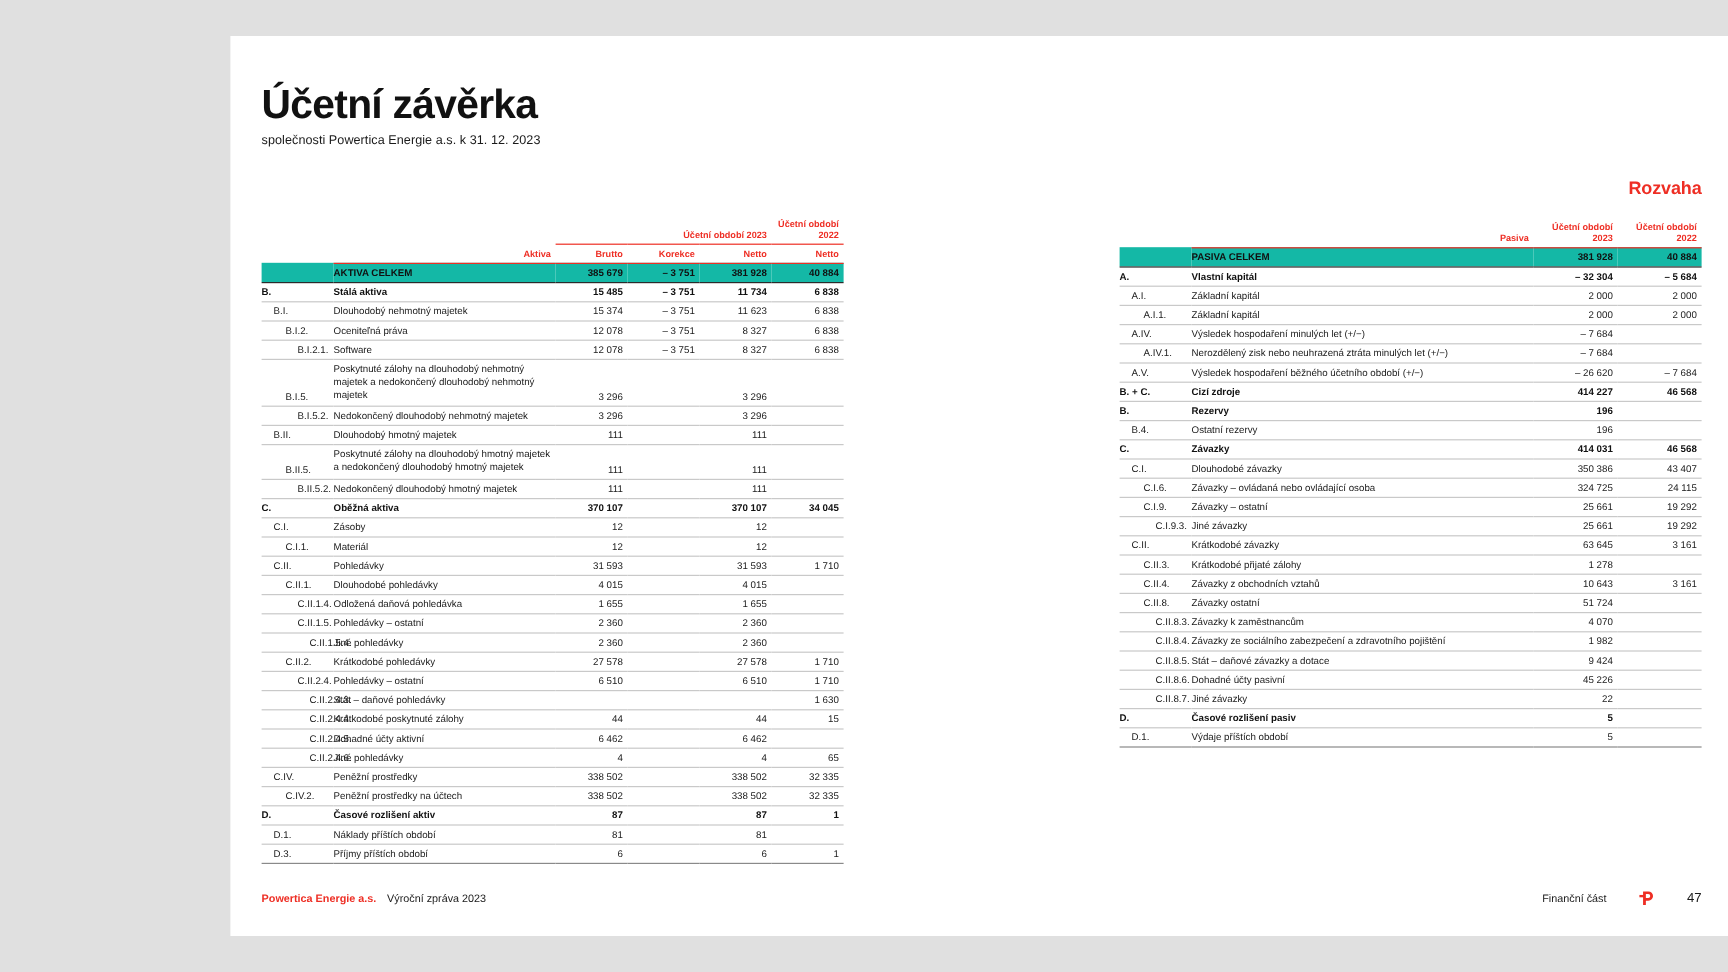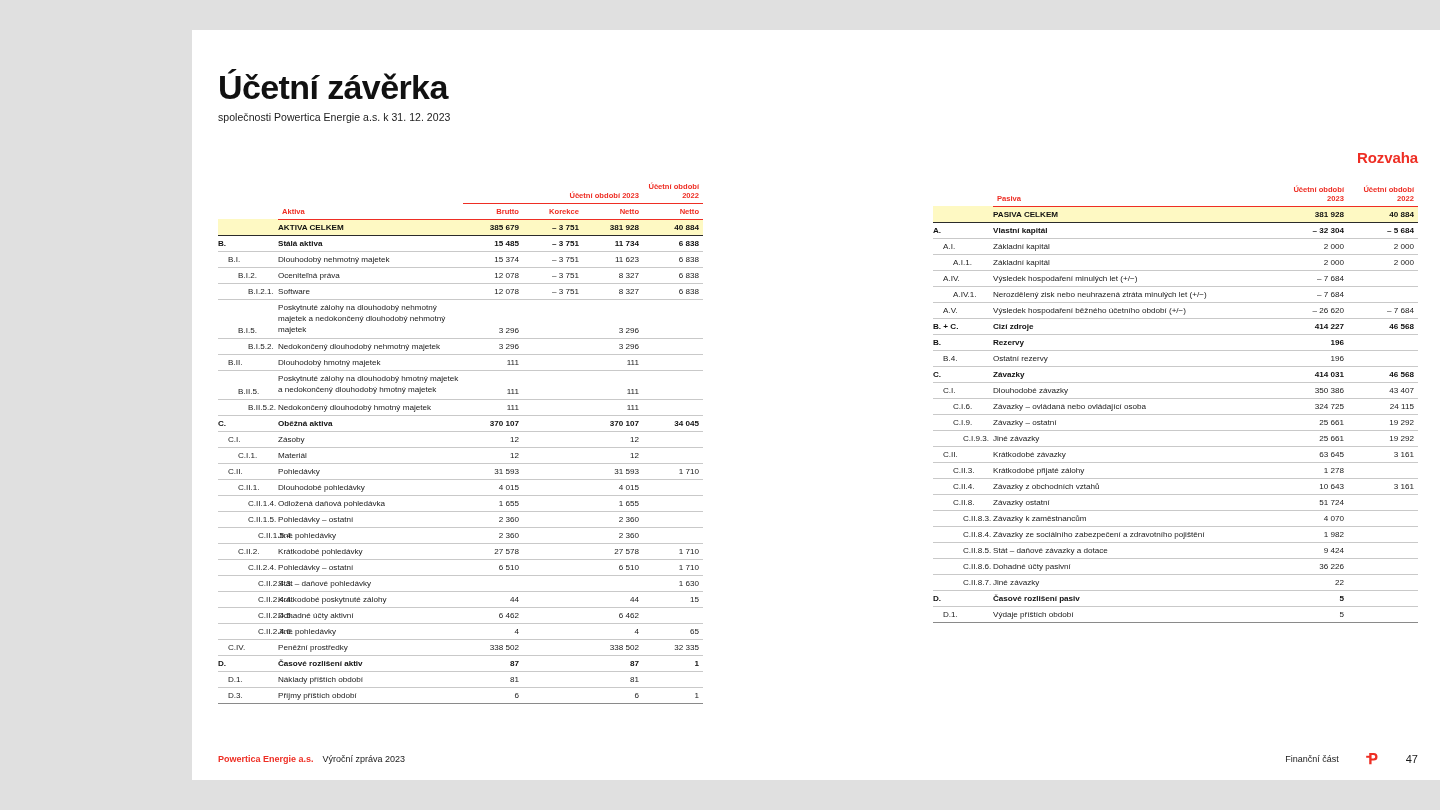--- a/index.html
+++ b/index.html
@@ -73,40 +73,40 @@
     color:#ee2e24;font-weight:bold;font-size:7.6px;
     text-align:right;padding:0 4px 2px 0;line-height:1.25;
     border-bottom:1.1px solid #ee2e24;
   }
   tr.grp-head td.spacer{border-bottom:none;}
   tr.col-head td{
     color:#ee2e24;font-weight:bold;font-size:7.6px;
     padding:3px 4px 3px 0;text-align:right;
     border-bottom:1.1px solid #ee2e24;
   }
-  tr.col-head td.lbl{text-align:left;padding-left:4px;}
+  tr.col-head td.lbl{text-align:right;padding-left:4px;}
   tr.col-head td.blank{border-bottom:none;}
 
   
   tr.row td{border-bottom:0.6px solid #c9c9c9;}
   tr.total td{
-    background:#fef9c3;font-weight:bold;color:#111;
+    background:#14b8a6;font-weight:bold;color:#111;
     border-bottom:1.4px solid #2b2b2b;
   }
   tr.major td{
     font-weight:bold;color:#111;
     border-bottom:0.6px solid #c9c9c9;
   }
   tr.major.ruled td{border-top:1.4px solid #2b2b2b;}
   tr.last td{border-bottom:1.1px solid #8a8a8a;}
   td.two-line{line-height:1.35;margin-left:24px;}
 
   
   .footer{
-    position:absolute;left:26px;right:26px;bottom:14px;
+    position:absolute;left:26px;right:26px;bottom:24px;
     display:flex;justify-content:space-between;align-items:center;
     font-size:9px;color:#1a1a1a;
   }
   .footer-left{display:flex;align-items:baseline;gap:9px;}
   .brand{color:#ee2e24;font-weight:bold;}
   .footer-right{display:flex;align-items:center;gap:26px;}
   .plogo{display:inline-block;width:15px;height:15px;}
   .pageno{font-size:11px;color:#1a1a1a;}
 </style>
 </head>
@@ -341,20 +341,28 @@
                 <td class="num">65</td>
               </tr>
               <tr class="row lvl1">
                 <td class="code">C.IV.</td>
                 <td class="name">Peněžní prostředky</td>
                 <td class="num">338 502</td>
                 <td class="num"></td>
                 <td class="num">338 502</td>
                 <td class="num">32 335</td>
               </tr>
+              <tr class="row lvl2">
+                <td class="code">C.IV.2.</td>
+                <td class="name">Peněžní prostředky na účtech</td>
+                <td class="num">338 502</td>
+                <td class="num"></td>
+                <td class="num">338 502</td>
+                <td class="num">32 335</td>
+              </tr>
               <tr class="major ruled lvl0">
                 <td class="code">D.</td>
                 <td class="name">Časové rozlišení aktiv</td>
                 <td class="num">87</td>
                 <td class="num"></td>
                 <td class="num">87</td>
                 <td class="num">1</td>
               </tr>
               <tr class="row lvl1">
                 <td class="code">D.1.</td>
@@ -527,21 +535,21 @@
               </tr>
               <tr class="row lvl3">
                 <td class="code">C.II.8.5.</td>
                 <td class="name">Stát – daňové závazky a dotace</td>
                 <td class="num">9 424</td>
                 <td class="num"></td>
               </tr>
               <tr class="row lvl3">
                 <td class="code">C.II.8.6.</td>
                 <td class="name">Dohadné účty pasivní</td>
-                <td class="num">36 226</td>
+                <td class="num">45 226</td>
                 <td class="num"></td>
               </tr>
               <tr class="row lvl3">
                 <td class="code">C.II.8.7.</td>
                 <td class="name">Jiné závazky</td>
                 <td class="num">22</td>
                 <td class="num"></td>
               </tr>
               <tr class="major ruled lvl0">
                 <td class="code">D.</td>

